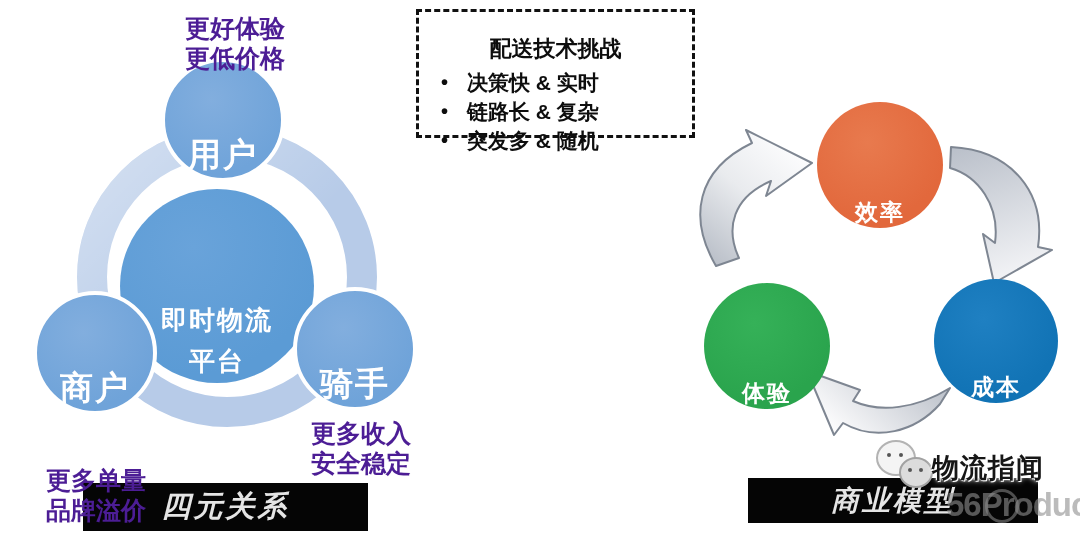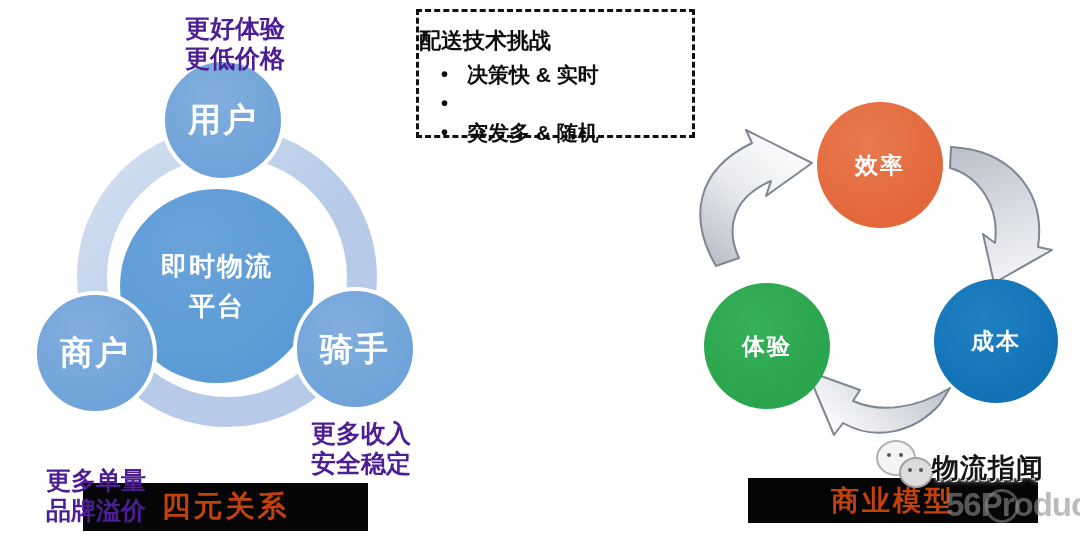--- a/index.html
+++ b/index.html
@@ -12,22 +12,22 @@
 
   
   .ring{
     left:77px;top:127px;width:240px;height:240px;border-radius:50%;
     border:30px solid #b7cbe8;z-index:1;
   }
   .ring:after{ 
     content:"";position:absolute;left:-30px;top:-30px;width:300px;height:300px;border-radius:50%;
     background:linear-gradient(135deg,rgba(255,255,255,.45),rgba(255,255,255,0) 55%);
   }
-  .circle{display:flex;align-items:center;justify-content:center;border-radius:50%;
-    color:#fff;font-weight:700;text-align:center;}
+  .circle{display:flex;align-items:flex-end;justify-content:center;border-radius:50%;
+    color:#fff;font-weight:700;text-align:center;font-family:Liberation Mono, monospace;}
   .center-circle{
     left:120px;top:189px;width:194px;height:194px;z-index:2;
     background:radial-gradient(circle at 38% 30%, #69a3da, #5b9bd5 70%);
     font-size:26px;line-height:1.55;letter-spacing:2px;
   }
   .outer-circle{
     width:116px;height:116px;border:4px solid #ffffff;z-index:3;
     background:radial-gradient(circle at 40% 32%, #82aede, #6fa3d9 72%);
     font-size:33px;letter-spacing:2px;
   }
@@ -37,32 +37,32 @@
 
   .note{
     color:#4c1d95;font-weight:700;font-size:25px;line-height:1.18;
     text-align:center;z-index:4;
   }
   .note-top{left:150px;top:14px;width:170px;}
   .note-bl{left:25px;top:419px;width:142px;margin-top:47px;}
   .note-br{left:290px;top:419px;width:142px;}
 
   .caption{
-    background:#050505;color:#c2410c;font-weight:700;display:flex;
-    align-items:center;justify-content:center;letter-spacing:3px;z-index:2;
+    background:#050505;color:#e5e5e5;font-weight:700;display:flex;
+    align-items:center;justify-content:center;letter-spacing:3px;z-index:2;font-style:italic;
   }
   .caption-left{left:83px;top:483px;width:285px;height:48px;font-size:29px;}
   .caption-right{left:748px;top:478px;width:290px;height:45px;font-size:28px;}
 
   
   .challenge{
     left:416px;top:9px;width:279px;height:129px;border:3px dashed #111;
     box-sizing:border-box;background:#fff;z-index:4;color:#0d0d0d;
   }
-  .challenge .title{margin-top:14px;text-align:left;font-size:22px;font-weight:700;}
+  .challenge .title{margin-top:22px;text-align:center;font-size:22px;font-weight:700;}
   .challenge ul{list-style:none;margin:4px 0 0 0;padding:0 0 0 22px;}
   .challenge li{display:flex;align-items:center;font-size:21px;font-weight:700;line-height:29px;}
   .challenge .dot{width:26px;font-size:20px;}
 
   
   .model-circle{font-size:23px;letter-spacing:2px;z-index:3;}
   .eff-circle{left:817px;top:102px;width:126px;height:126px;
     background:radial-gradient(circle at 40% 32%, #e87a4e, #e2683c 70%);}
   .exp-circle{left:704px;top:283px;width:126px;height:126px;
     background:radial-gradient(circle at 40% 32%, #35b158, #2aa44d 70%);}
@@ -121,20 +121,21 @@
 
   <div class="abs challenge">
     <div class="title">配送技术挑战</div>
     <ul>
       <li>
         <span class="dot">•</span>
         <span>决策快 &amp; 实时</span>
       </li>
       <li>
         <span class="dot">•</span>
+        <span>链路长 &amp; 复杂</span>
       </li>
       <li>
         <span class="dot">•</span>
         <span>突发多 &amp; 随机</span>
       </li>
     </ul>
   </div>
 
   <svg id="arrow-layer" class="abs" width="1080" height="537" viewBox="0 0 1080 537">
     <defs>

